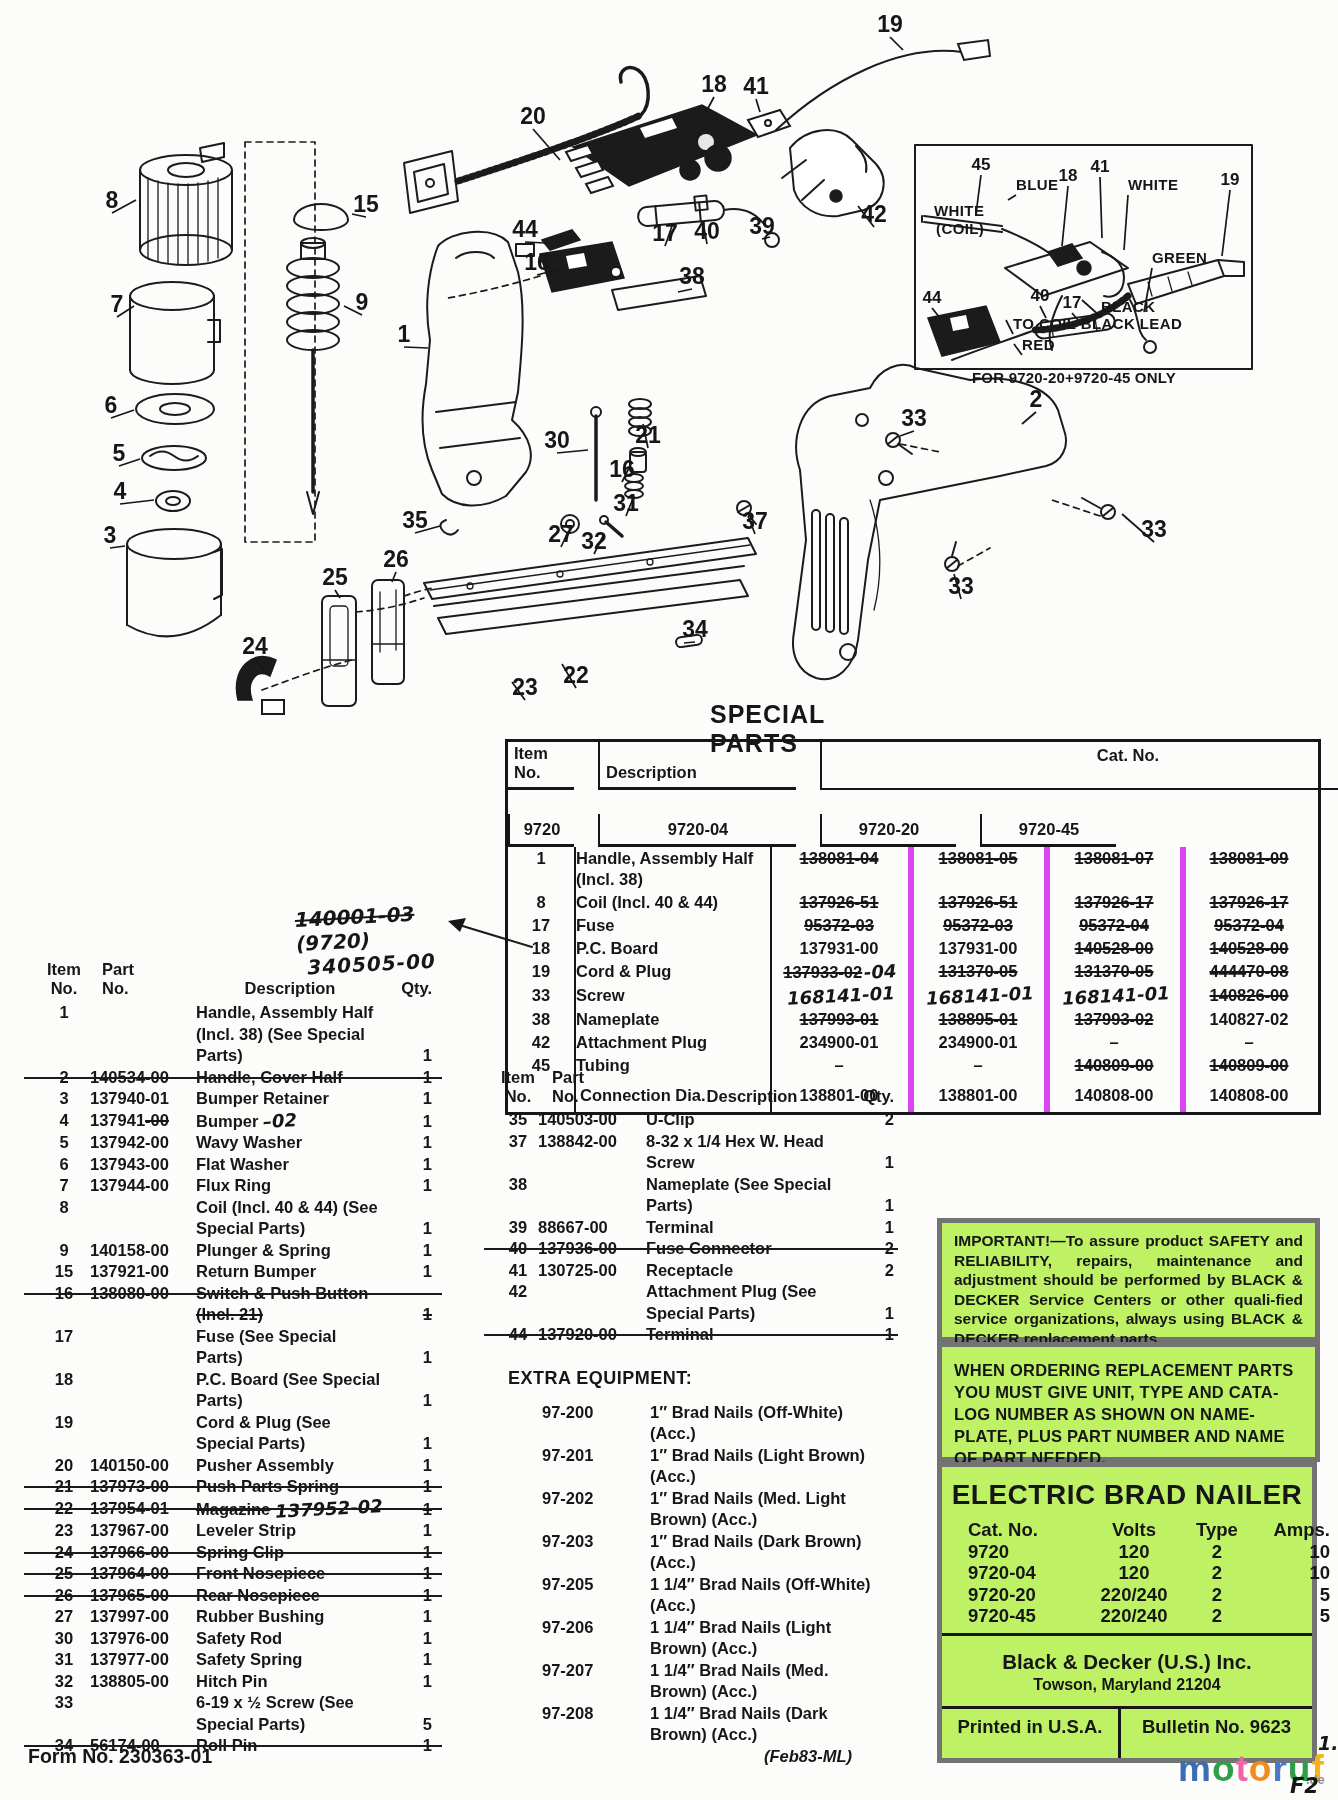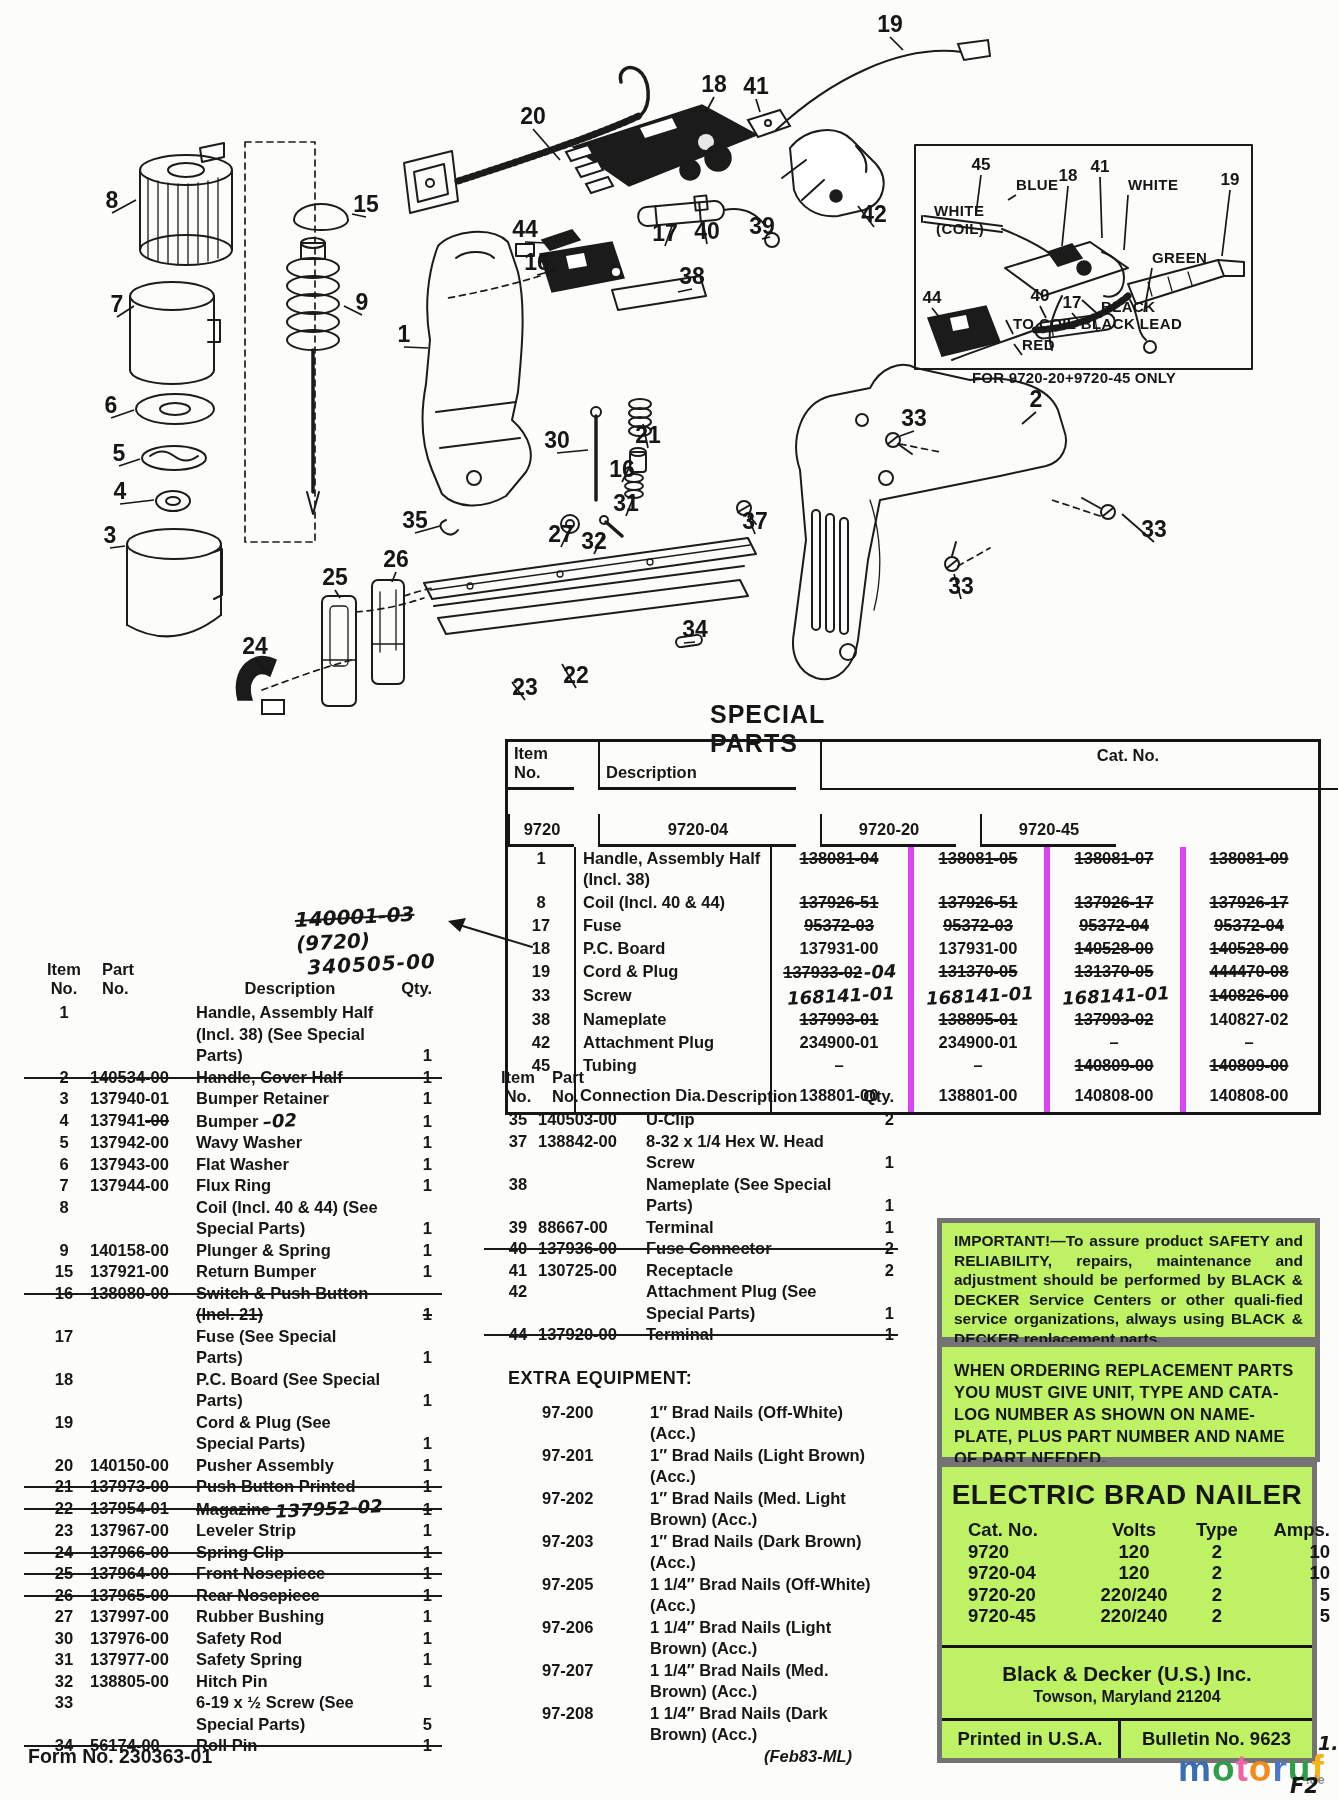--- a/index.html
+++ b/index.html
@@ -32,21 +32,21 @@
   .sp-head{display:grid;grid-template-columns:66px 198px 136px 136px 136px 134px;gap:24px;}
   .sp-head .hc{border-left:2px solid #161616;}
   .sp-head .hc:first-child{border-left:none;}
   .sp-cat{grid-column:3/7;text-align:center;border-bottom:2px solid #161616;padding:4px 0 3px;border-left:2px solid #161616;}
   .sp-ith,.sp-deh{display:flex;align-items:flex-end;padding:2px 6px 5px;border-bottom:3px solid #161616;}
   .sp-mod{text-align:center;padding:6px 0 5px;border-bottom:3px solid #161616;border-left:2px solid #161616;}
   .sp-mod:first-of-type{border-left:2px solid #161616;}
   .sp-row{display:grid;grid-template-columns:66px 198px 136px 136px 136px 134px;line-height:21px;}
   .sp-row .c{padding:1px 4px;}
   .sp-row .it{text-align:center;}
-  .sp-row .de{border-left:2px solid #161616;border-right:2px solid #161616;padding-left:7px;}
+  .sp-row .de{border-left:2px solid #161616;border-right:2px solid #161616;padding-left:0;}
   .sp-row .v{text-align:center;border-left:6px solid #d946ef;}
   .sp-row .v:nth-child(3){border-left:none;}
   .sp-row:first-of-type .c{padding-top:4px;}
   .sp-last .c{padding:8px 4px 6px;}
   .sp-row .hw{font-size:18px;margin-left:2px;}
   
   #annot{left:296px;top:903px;width:190px;z-index:3;font-size:20px;transform:rotate(-3deg);}
   #annot .l2{margin-left:10px;letter-spacing:1px;}
   
   .plist{z-index:2;font-size:16.5px;line-height:21.5px;}
@@ -73,21 +73,21 @@
   #np{left:937px;top:1462px;width:380px;height:301px;box-sizing:border-box;display:flex;flex-direction:column;}
   #np .np-title{font-size:28px;text-align:center;padding:12px 0 8px;letter-spacing:.5px;}
   .np-grid{display:grid;grid-template-columns:118px 96px 70px 78px;padding:0 0 0 26px;font-size:18.5px;line-height:21.5px;}
   .np-grid .a{text-align:left;}
   .np-grid .r{text-align:right;}
   .np-rows{flex:1;}
   #np .company{border-top:3px solid #161616;text-align:center;padding:14px 12px 12px;}
   #np .company .c1{font-size:20.5px;display:block;}
   #np .company .c2{font-size:16px;display:block;margin-top:2px;}
   #np .bottomrow{border-top:3px solid #161616;display:flex;font-size:18.5px;}
-  #np .bottomrow .bl{width:176px;border-right:3px solid #161616;text-align:center;padding:7px 0 8px;}
+  #np .bottomrow .bl{width:176px;border-right:3px solid #161616;text-align:center;padding:7px 0 20px;}
   #np .bottomrow .br{flex:1;text-align:center;padding:7px 0 8px;}
   
   #form-no{left:28px;top:1745px;font-size:19.5px;z-index:2;}
   #date-code{left:764px;top:1747px;font-size:16.5px;z-index:2;font-style:italic;}
   #inset-caption{left:972px;top:369px;width:230px;font-size:15px;z-index:2;letter-spacing:.2px;}
   #wm{left:1178px;top:1752px;z-index:3;font-size:37px;letter-spacing:1px;line-height:34px;}
   #wm-suffix{left:1306px;top:1772px;z-index:3;font-size:13px;color:#8e8e8e;}
   .hwmark{z-index:3;font-family:"DejaVu Sans",sans-serif;font-style:italic;}
   #hw1{left:1318px;top:1732px;font-size:19px;}
   #hw2{left:1290px;top:1774px;font-size:21px;}
@@ -623,21 +623,21 @@
       <div class="pl-row">
         <div class="c no">20</div>
         <div class="c pt"><span>140150-00</span><span class="s"></span></div>
         <div class="c de"><span>Pusher Assembly</span><span class="hw"></span></div>
         <div class="c qty">1</div>
       </div>
 
       <div class="pl-row struckrow">
         <div class="c no">21</div>
         <div class="c pt"><span>137973-00</span><span class="s"></span></div>
-        <div class="c de"><span>Push Button Printed</span><span class="hw"></span></div>
+        <div class="c de"><span>Push Parts Spring</span><span class="hw"></span></div>
         <div class="c qty">1</div>
       </div>
 
       <div class="pl-row struckrow">
         <div class="c no">22</div>
         <div class="c pt"><span>137954-01</span><span class="s"></span></div>
         <div class="c de"><span>Magazine</span><span class="hw">137952-02</span></div>
         <div class="c qty">1</div>
       </div>
 

